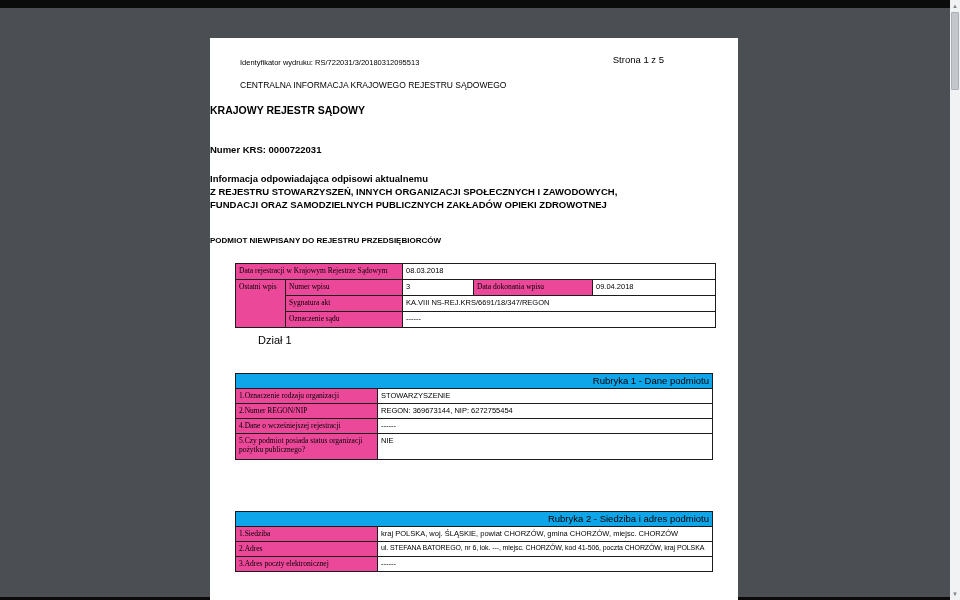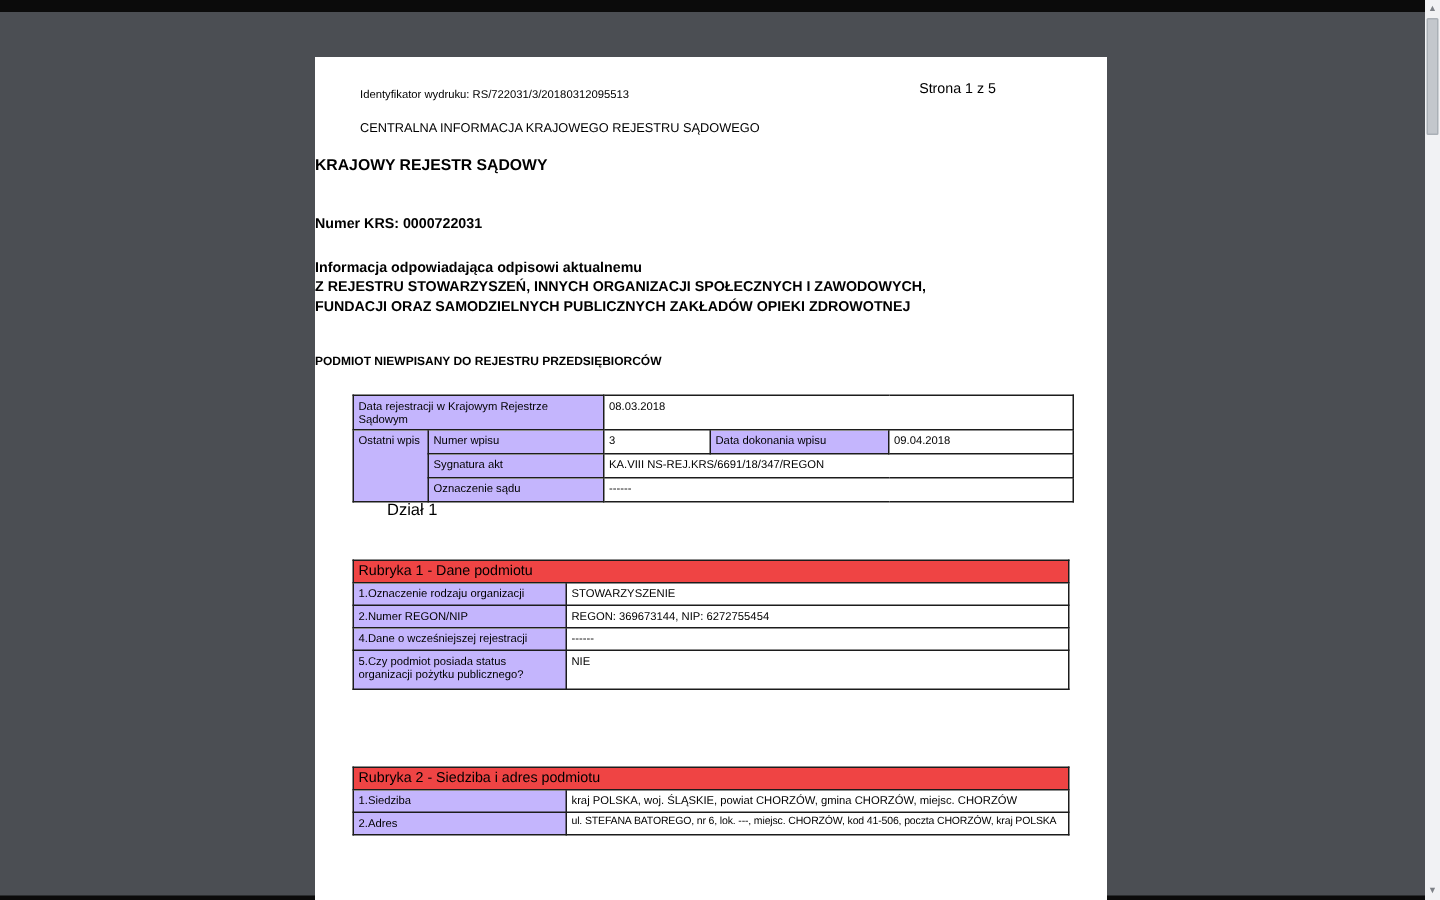--- a/index.html
+++ b/index.html
@@ -52,25 +52,25 @@
 
   table {
     position: absolute; border-collapse: collapse; table-layout: fixed;
     font-size: 7.5px;
   }
   td, th {
     border: 1px solid #1c1c1c; padding: 2px 3px 1px 3px;
     vertical-align: top; text-align: left; overflow: hidden;
     font-weight: normal; line-height: 1.25;
   }
-  .g { background: #c4b5fd; }
+  .g { background: #ec4899; font-family: Liberation Serif, serif; }
   .val { white-space: nowrap; }
   .tight { font-size: 7px; letter-spacing: -0.1px; }
   .rub-head {
-    background: #ef4444; text-align: left; font-size: 9.5px;
+    background: #0ea5e9; text-align: right; font-size: 9.5px;
     height: 15px; padding-top: 1px;
   }
   .reg-table { left: 25px; top: 225px; width: 480px; }
   .reg-table td { height: 16px; }
   .rubryka-1 { left: 25px; top: 335px; width: 477px; }
   .rubryka-2 { left: 25px; top: 473px; width: 477px; }
   .rubryka-1 td, .rubryka-2 td { height: 15px; }
 </style>
 </head>
 <body>
@@ -166,16 +166,20 @@
       <th class="rub-head" colspan="2">Rubryka 2 - Siedziba i adres podmiotu</th>
     </tr>
     <tr>
       <td class="g">1.Siedziba</td>
       <td class="val">kraj POLSKA, woj. ŚLĄSKIE, powiat CHORZÓW, gmina CHORZÓW, miejsc. CHORZÓW</td>
     </tr>
     <tr>
       <td class="g">2.Adres</td>
       <td class="val tight">ul.  STEFANA BATOREGO, nr 6, lok. ---, miejsc. CHORZÓW, kod 41-506, poczta CHORZÓW, kraj POLSKA</td>
     </tr>
+    <tr>
+      <td class="g">3.Adres poczty elektronicznej</td>
+      <td class="val">------</td>
+    </tr>
   </tbody>
     </table>
 
 </div>
 
 </body></html>

